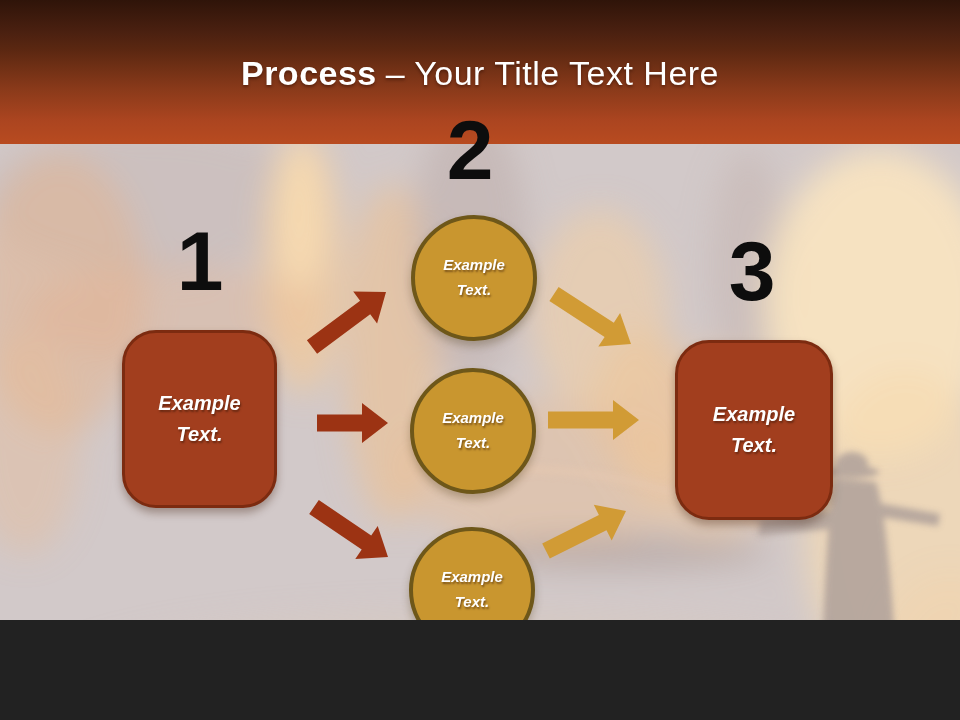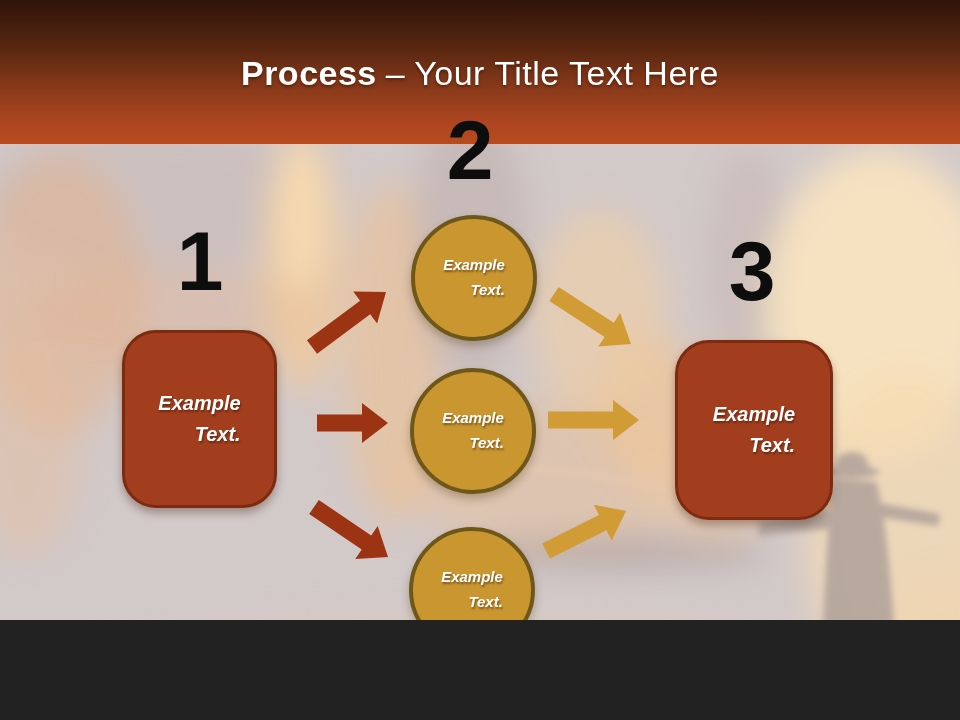--- a/index.html
+++ b/index.html
@@ -42,21 +42,21 @@
   .proccircle{
     position:absolute; width:126px; height:126px; border-radius:50%;
     background:#C9962F; border:4px solid #6E5719; box-sizing:border-box;
     box-shadow:0 5px 9px rgba(70,50,10,.3);
     display:flex; align-items:center; justify-content:center;
   }
   #circle-1{left:411px; top:215px;}
   #circle-2{left:410px; top:368px;}
   #circle-3{left:409px; top:527px;}
   .shape-label{
-    white-space:pre-line; text-align:right; color:#ffffff;
+    white-space:pre-line; text-align:center; color:#ffffff;
     font-weight:bold; font-style:italic;
     text-shadow:1px 2px 2px rgba(50,20,5,.5);
   }
   .box-label{font-size:20px; line-height:1.55;}
   .circle-label{font-size:15px; line-height:1.65;}
   
   .connector-layer{position:absolute; left:0; top:0; width:960px; height:720px; pointer-events:none;}
 </style>
 </head>
 <body>

